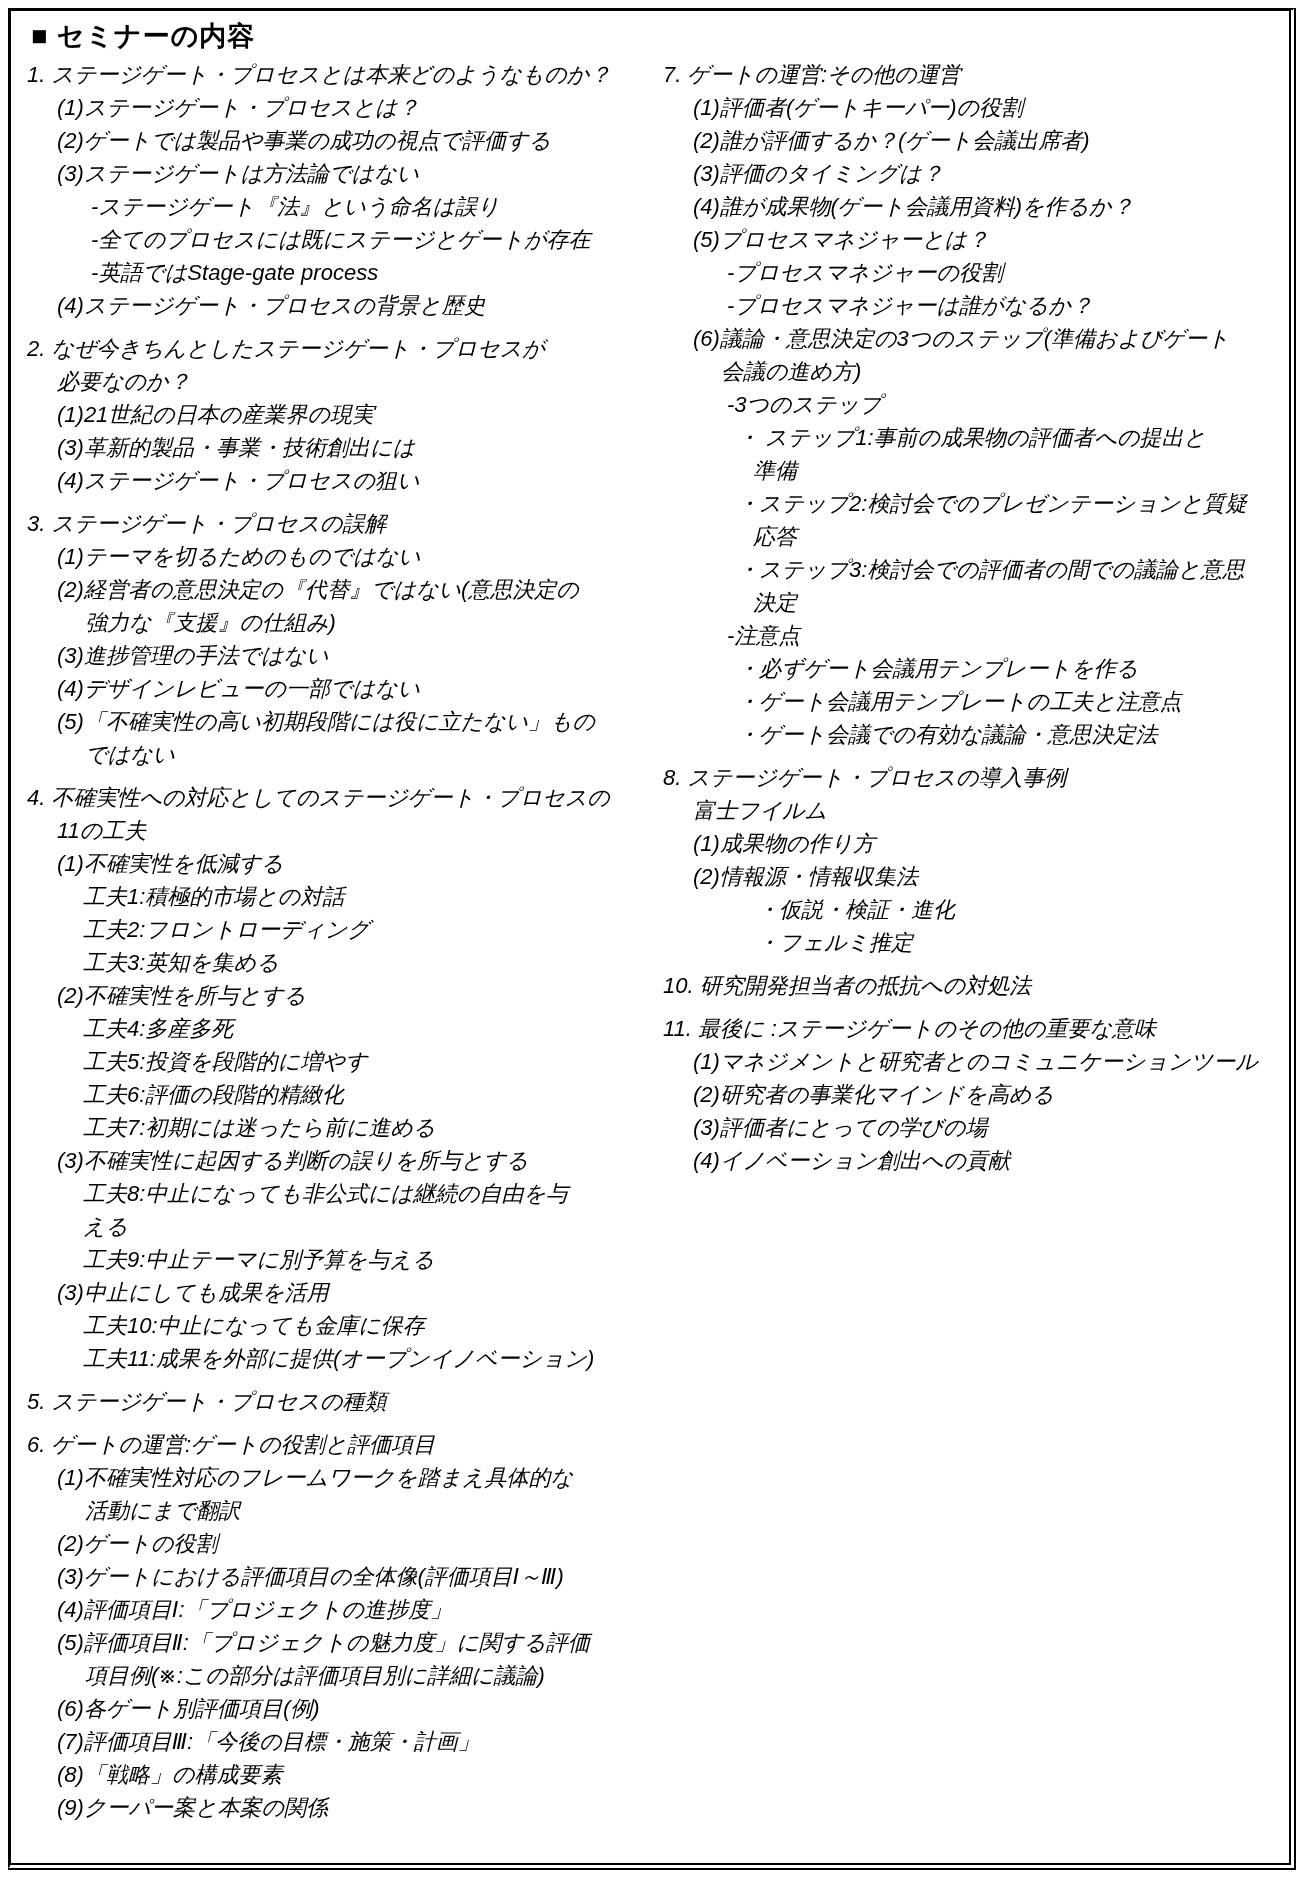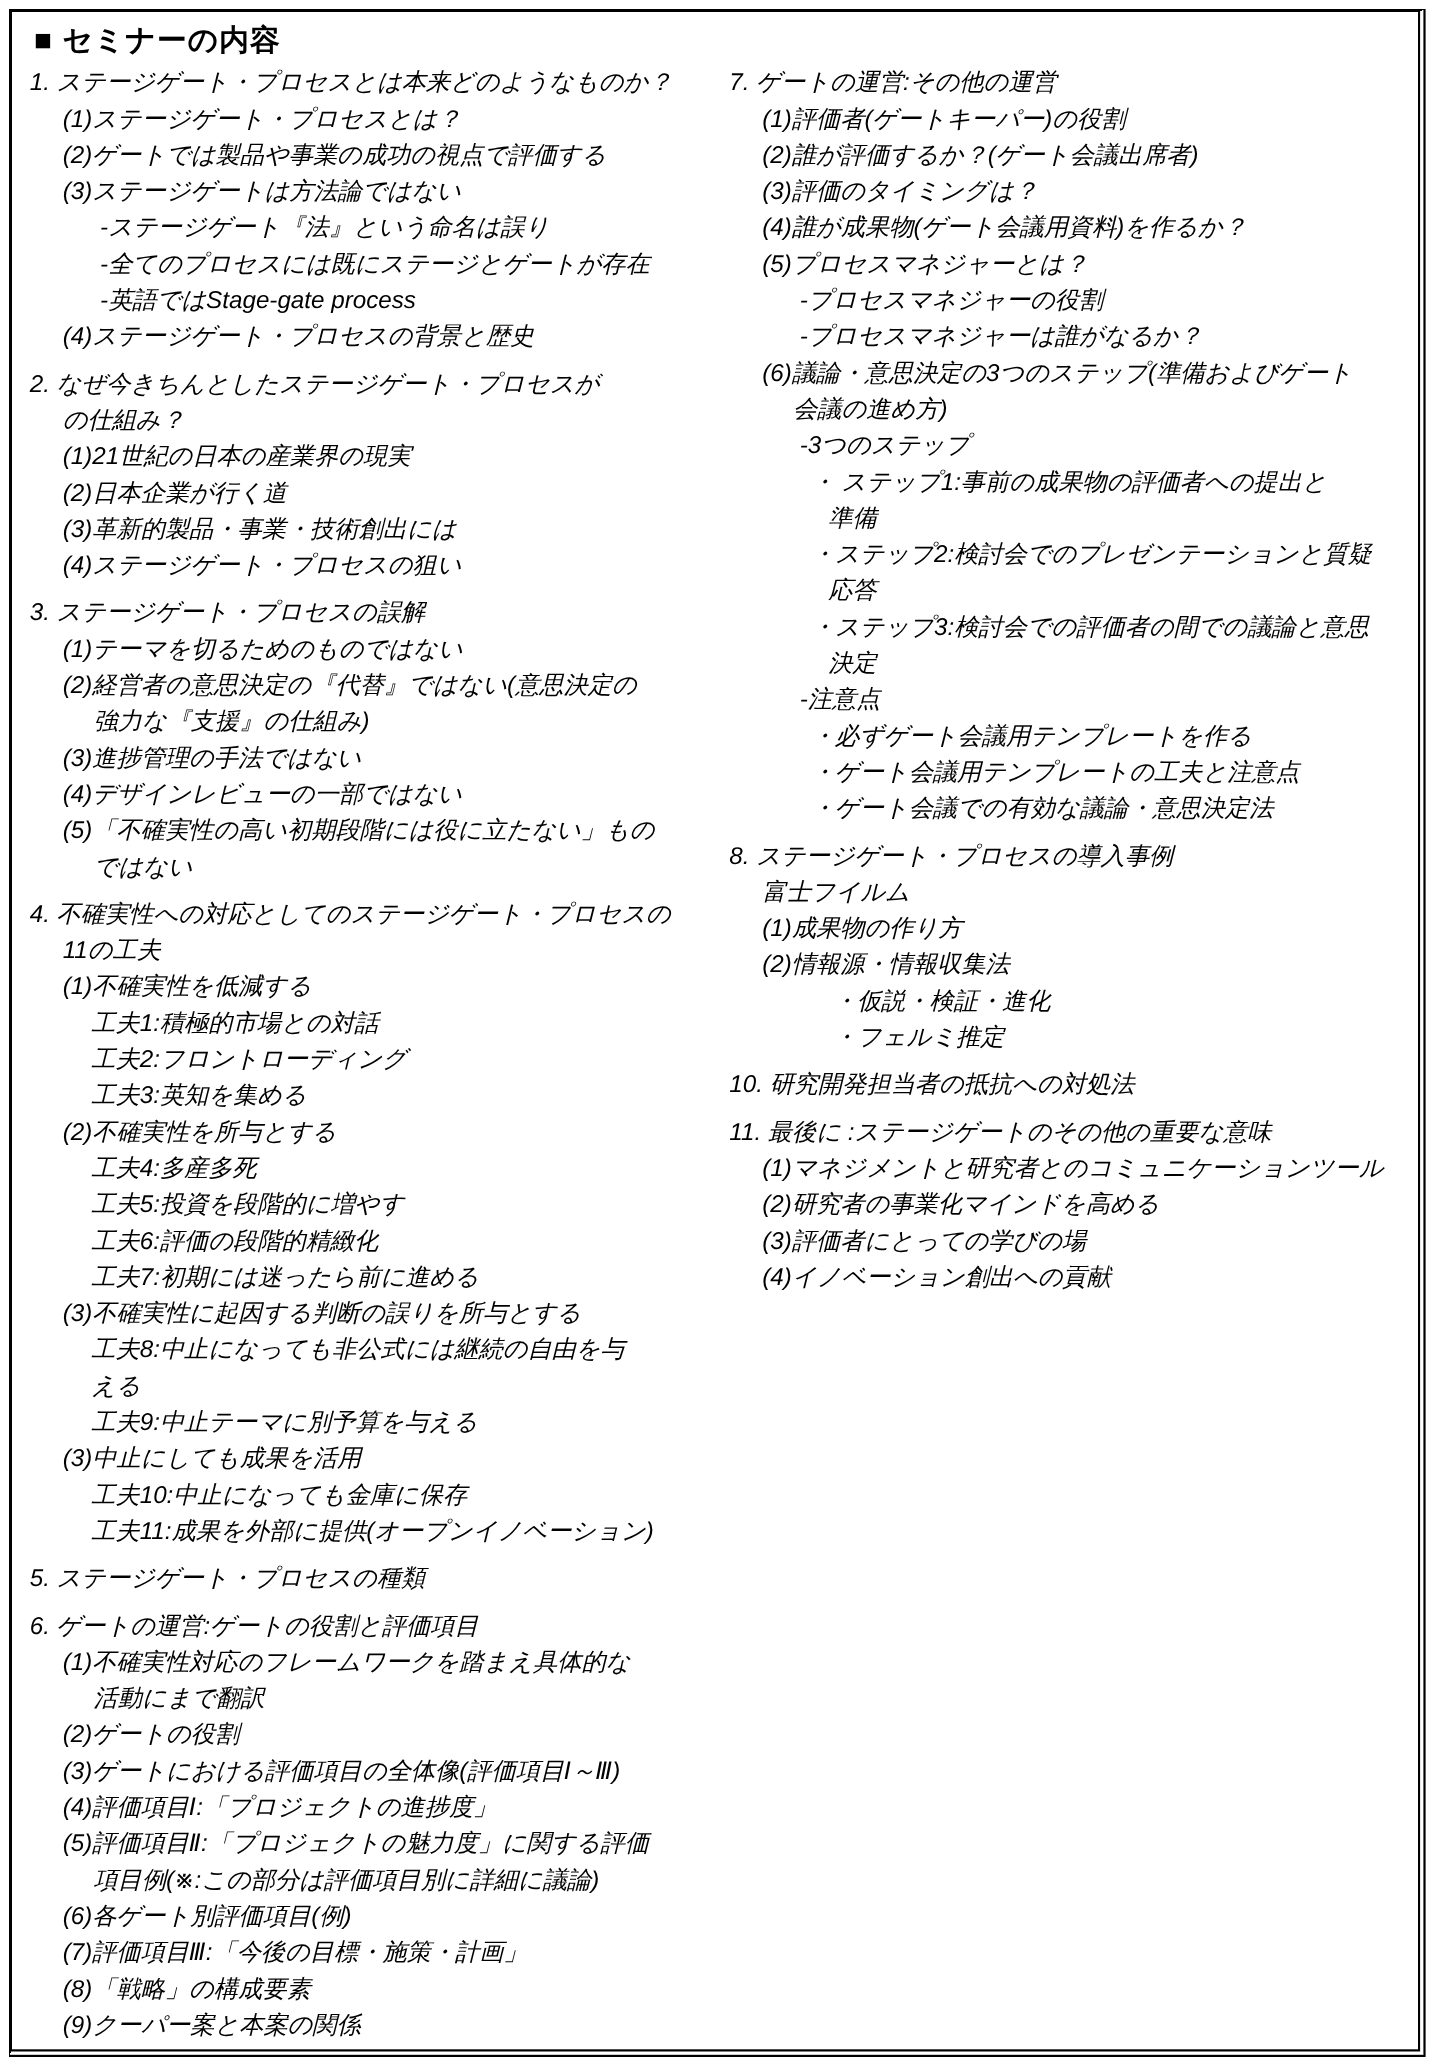--- a/index.html
+++ b/index.html
@@ -71,23 +71,22 @@
     <div class="col col-left" id="col-left">
         <div class="line i0">1. ステージゲート・プロセスとは本来どのようなものか？</div>
         <div class="line i1">(1)ステージゲート・プロセスとは？</div>
         <div class="line i1">(2)ゲートでは製品や事業の成功の視点で評価する</div>
         <div class="line i1">(3)ステージゲートは方法論ではない</div>
         <div class="line i2">-ステージゲート『法』という命名は誤り</div>
         <div class="line i2">-全てのプロセスには既にステージとゲートが存在</div>
         <div class="line i2">-英語ではStage-gate process</div>
         <div class="line i1">(4)ステージゲート・プロセスの背景と歴史</div>
         <div class="line i0">2. なぜ今きちんとしたステージゲート・プロセスが</div>
-        <div class="line i0c">の仕組み？</div>
+        <div class="line i0c">必要なのか？</div>
         <div class="line i1">(1)21世紀の日本の産業界の現実</div>
-        <div class="line i1">(2)日本企業が行く道</div>
         <div class="line i1">(3)革新的製品・事業・技術創出には</div>
         <div class="line i1">(4)ステージゲート・プロセスの狙い</div>
         <div class="line i0">3. ステージゲート・プロセスの誤解</div>
         <div class="line i1">(1)テーマを切るためのものではない</div>
         <div class="line i1">(2)経営者の意思決定の『代替』ではない(意思決定の</div>
         <div class="line i1c">強力な『支援』の仕組み)</div>
         <div class="line i1">(3)進捗管理の手法ではない</div>
         <div class="line i1">(4)デザインレビューの一部ではない</div>
         <div class="line i1">(5)「不確実性の高い初期段階には役に立たない」もの</div>
         <div class="line i1c">ではない</div>

